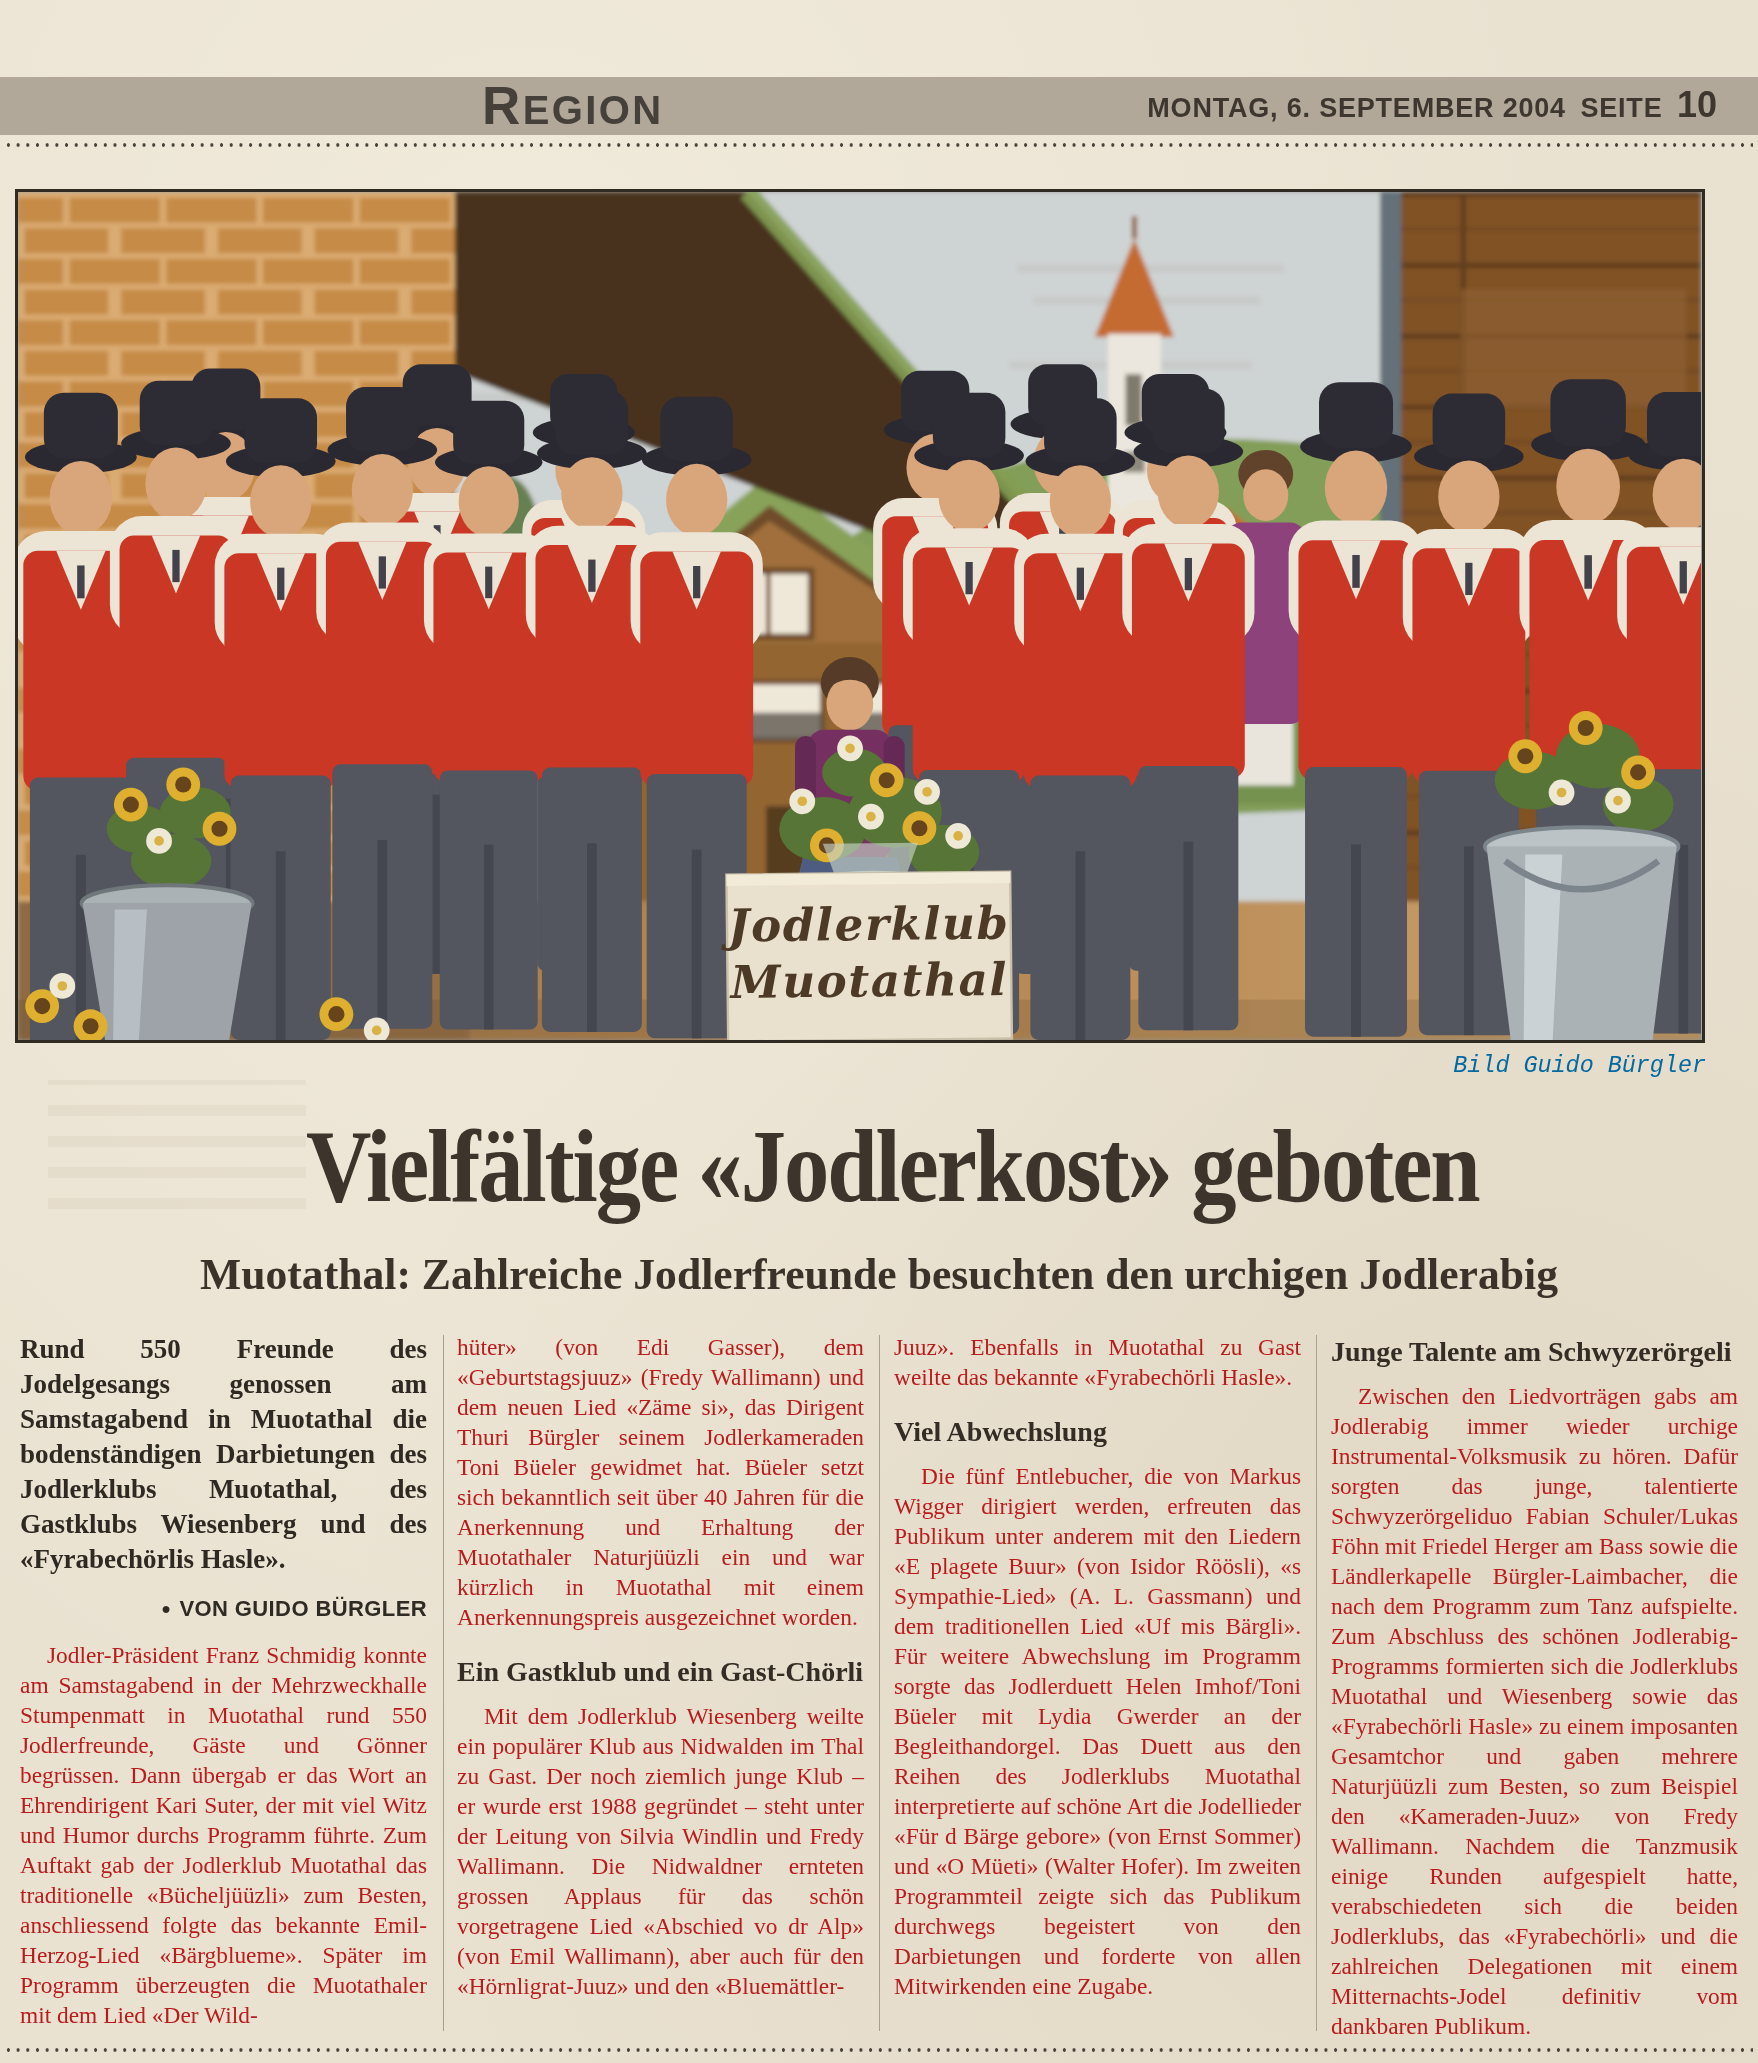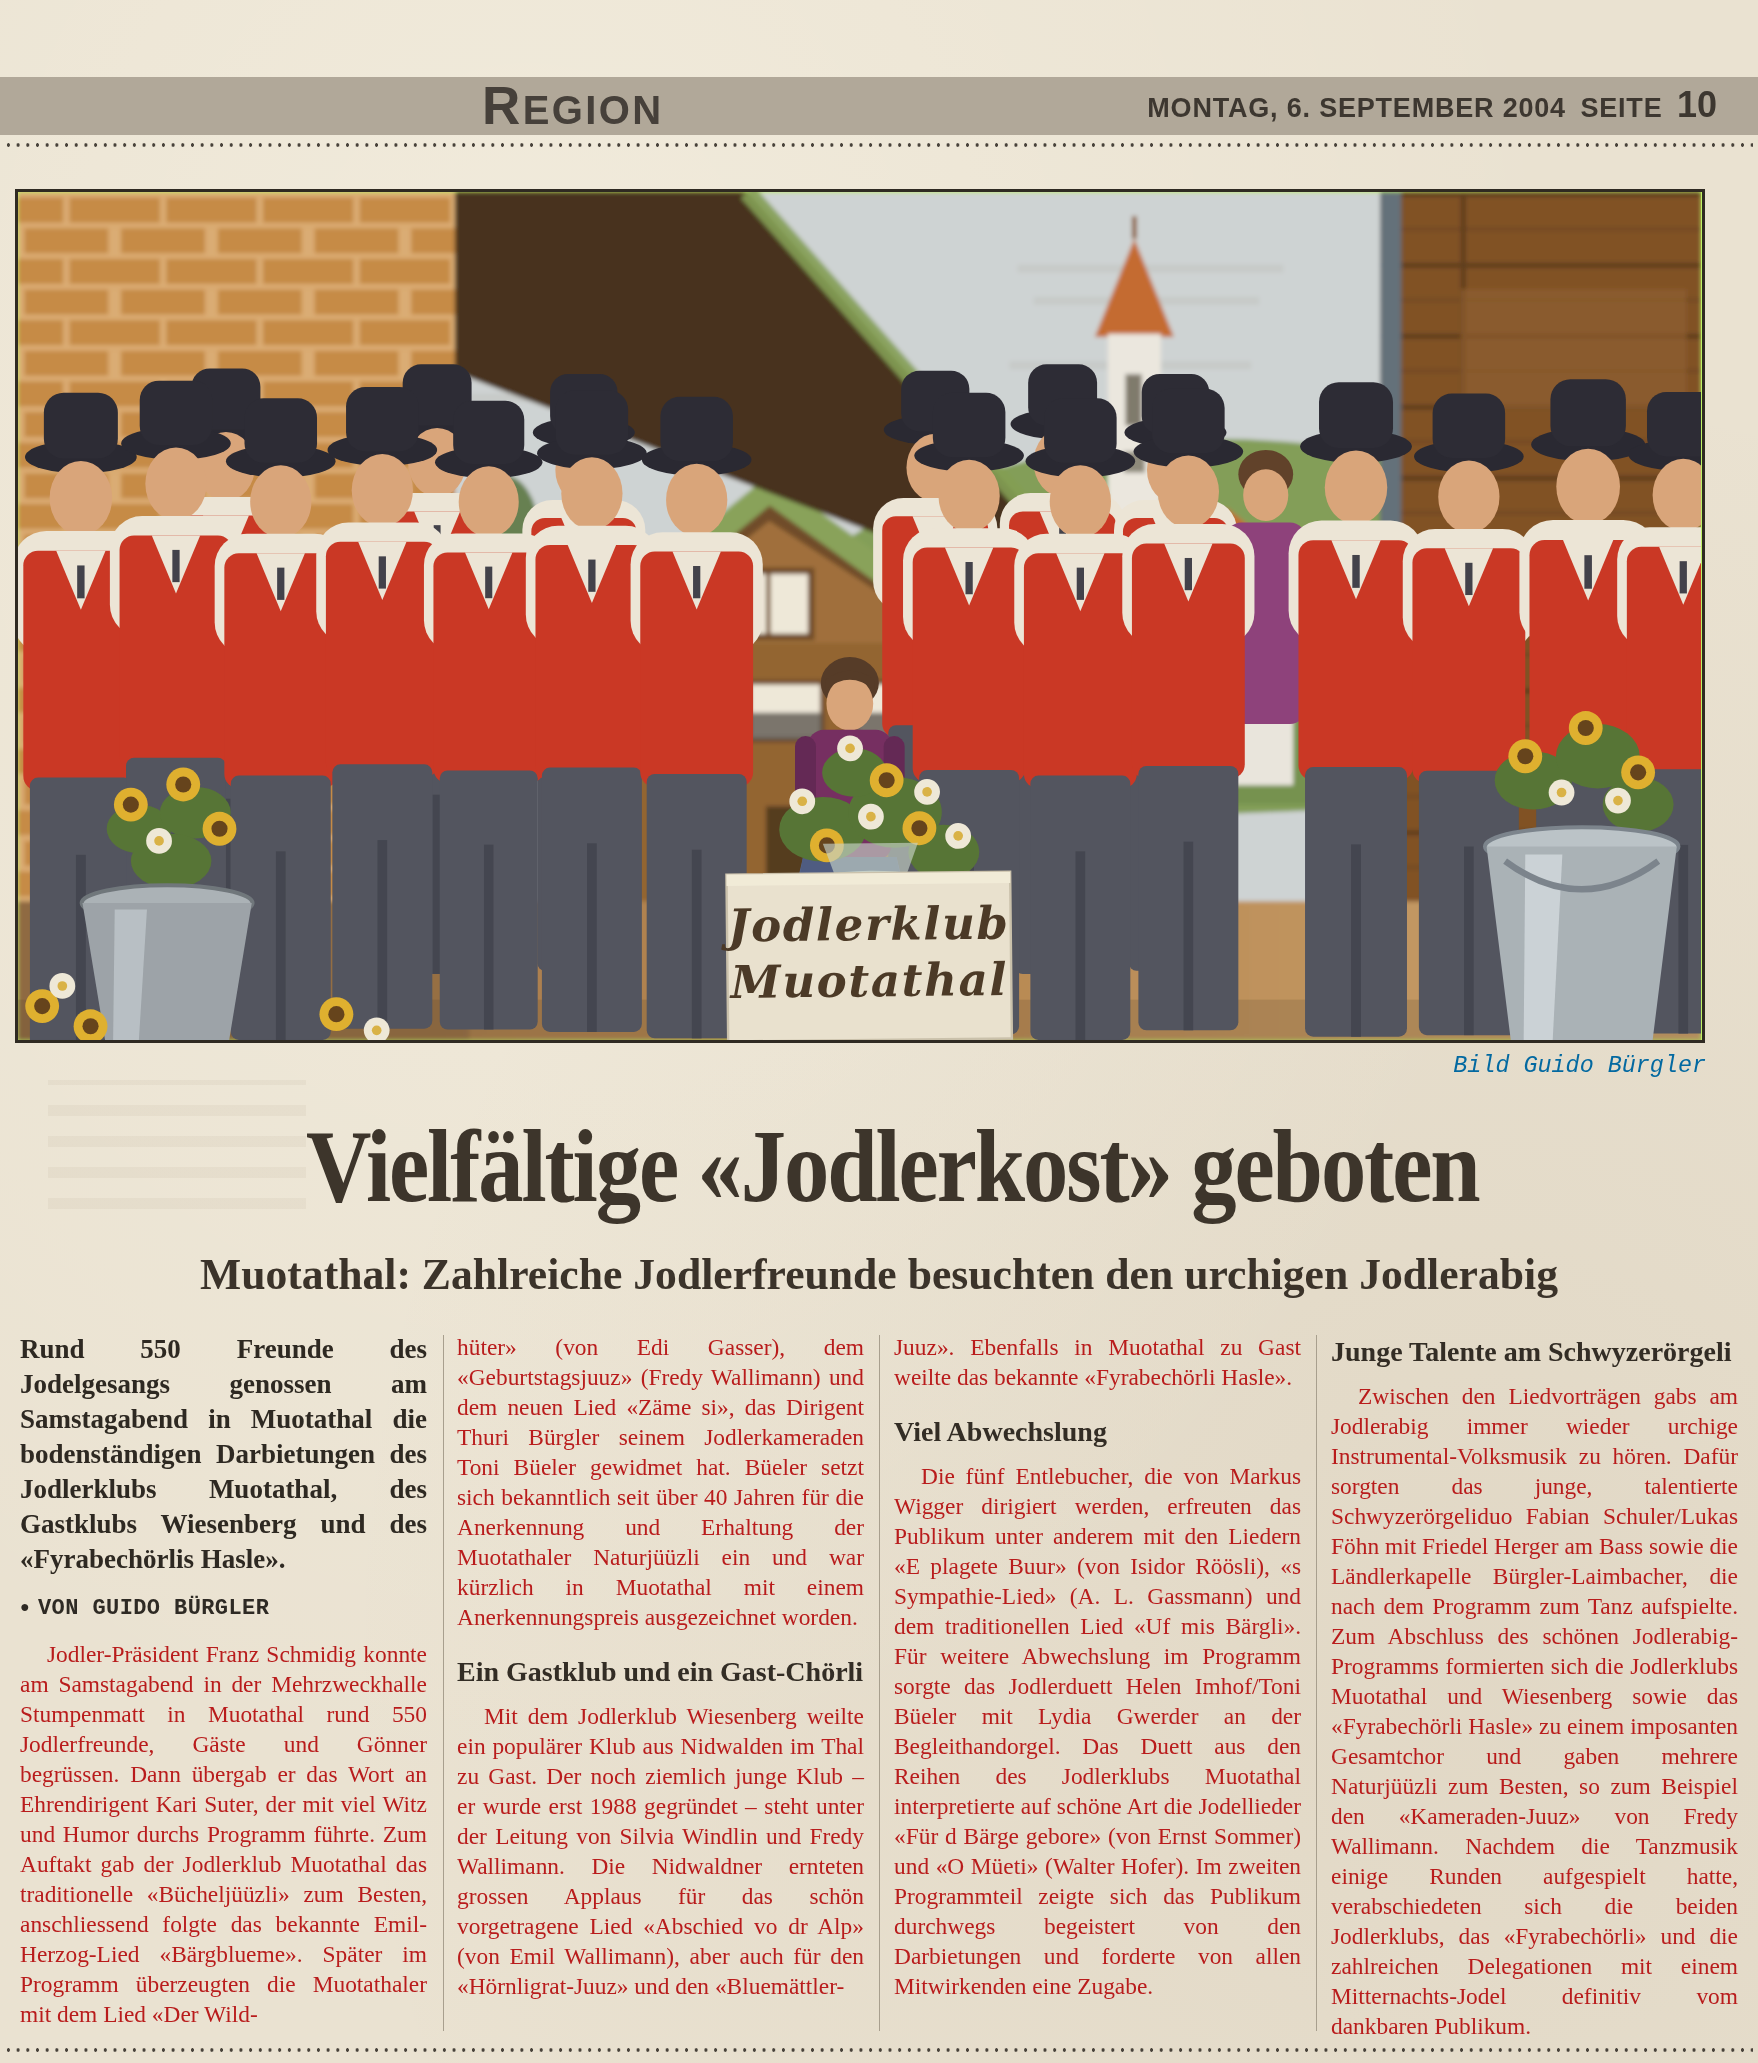--- a/index.html
+++ b/index.html
@@ -18,21 +18,21 @@
         font-family:"Liberation Sans",sans-serif;font-weight:bold;color:#3d3730;text-align:center;}
   .dateline .dt{font-size:27px;line-height:52px;letter-spacing:0.8px;}
   .dateline .pnum{font-size:36px;line-height:52px;letter-spacing:0;}
   .dotrule{position:absolute;height:4px;
         background-image:radial-gradient(circle at 2.4px 2px,#48423a 1.6px,rgba(0,0,0,0) 1.9px);
         background-size:9.7px 4px;background-repeat:repeat-x;}
   .dotrule.top{left:6.4px;right:6.4px;top:143px;}
   .dotrule.bottom{left:6.4px;right:6.4px;top:2048px;}
   
   .photo-wrap{position:absolute;left:14.5px;top:189px;width:1690px;height:854px;
-        border:3.2px solid #2f2a22;box-sizing:border-box;background:#bef264;}
+        border:3.2px solid #2f2a22;box-sizing:border-box;background:#a3a3a3;}
   .photo-wrap svg{display:block;}
   .sign-text{font-family:"DejaVu Serif",serif;font-style:italic;font-weight:bold;
         fill:#44321f;text-anchor:middle;letter-spacing:2px;}
   
   .caption{position:absolute;left:18px;top:1053px;width:1690px;
         font-family:"Liberation Sans",sans-serif;font-style:italic;font-size:24px;color:#39332b;}
   .caption b{font-weight:bold;}
   .credit{position:absolute;right:53px;top:1053px;
         font-family:Liberation Mono, monospace;font-style:italic;font-size:23.4px;color:#0369a1;}
   
@@ -40,22 +40,22 @@
         font-weight:bold;font-size:103px;line-height:121px;color:#3d352b;letter-spacing:-2.4px;padding-left:13px;}
   .headline .inner{display:inline-block;transform:scaleX(.88);transform-origin:center;}
   .subheadline{position:absolute;left:0;top:1248px;width:1759px;text-align:center;white-space:nowrap;
         font-weight:bold;font-size:45px;line-height:53px;color:#3b332a;letter-spacing:0;}
   .subheadline .inner{display:inline-block;transform:scaleX(.97);transform-origin:center;}
   
   .cols{position:absolute;left:20px;top:1332px;width:1719px;height:705px;display:flex;gap:30px;overflow:hidden;}
   .col{width:407px;flex:0 0 407px;}
   .colrule{position:absolute;top:1335px;height:696px;width:0.8px;background:#a89f8e;}
   .lead{font-weight:bold;font-size:27px;line-height:35px;text-align:justify;margin:0 0 19.3px 0;color:#2e2922;}
-  .byline{margin:0 0 18px 0;font-family:Liberation Mono, monospace;font-weight:bold;
-        font-size:22px;letter-spacing:0.4px;color:#2e2a24;}
+  .byline{margin:0 0 18px 0;font-family:Liberation Sans, sans-serif;font-weight:bold;
+        font-size:22px;letter-spacing:0.4px;color:#2e2a24;text-align:right;}
   .byline .dot{font-size:16px;vertical-align:2.4px;margin-right:8px;}
   .col p.body{font-size:23.4px;line-height:30px;text-align:justify;margin:0;color:#b91c1c;
         hyphens:auto;-webkit-hyphens:auto;}
   .col p.indent{text-indent:27px;}
   .col h3{font-size:28px;line-height:33px;font-weight:bold;color:#332d25;margin:22.6px 0 13px 0;}
   .col h3.first{margin-top:3.2px;}
   .ghost{position:absolute;pointer-events:none;opacity:.055;
         background-image:repeating-linear-gradient(0deg,#6b5234 0 11.3px,rgba(0,0,0,0) 11.3px 31px);}
 </style>
 </head>

